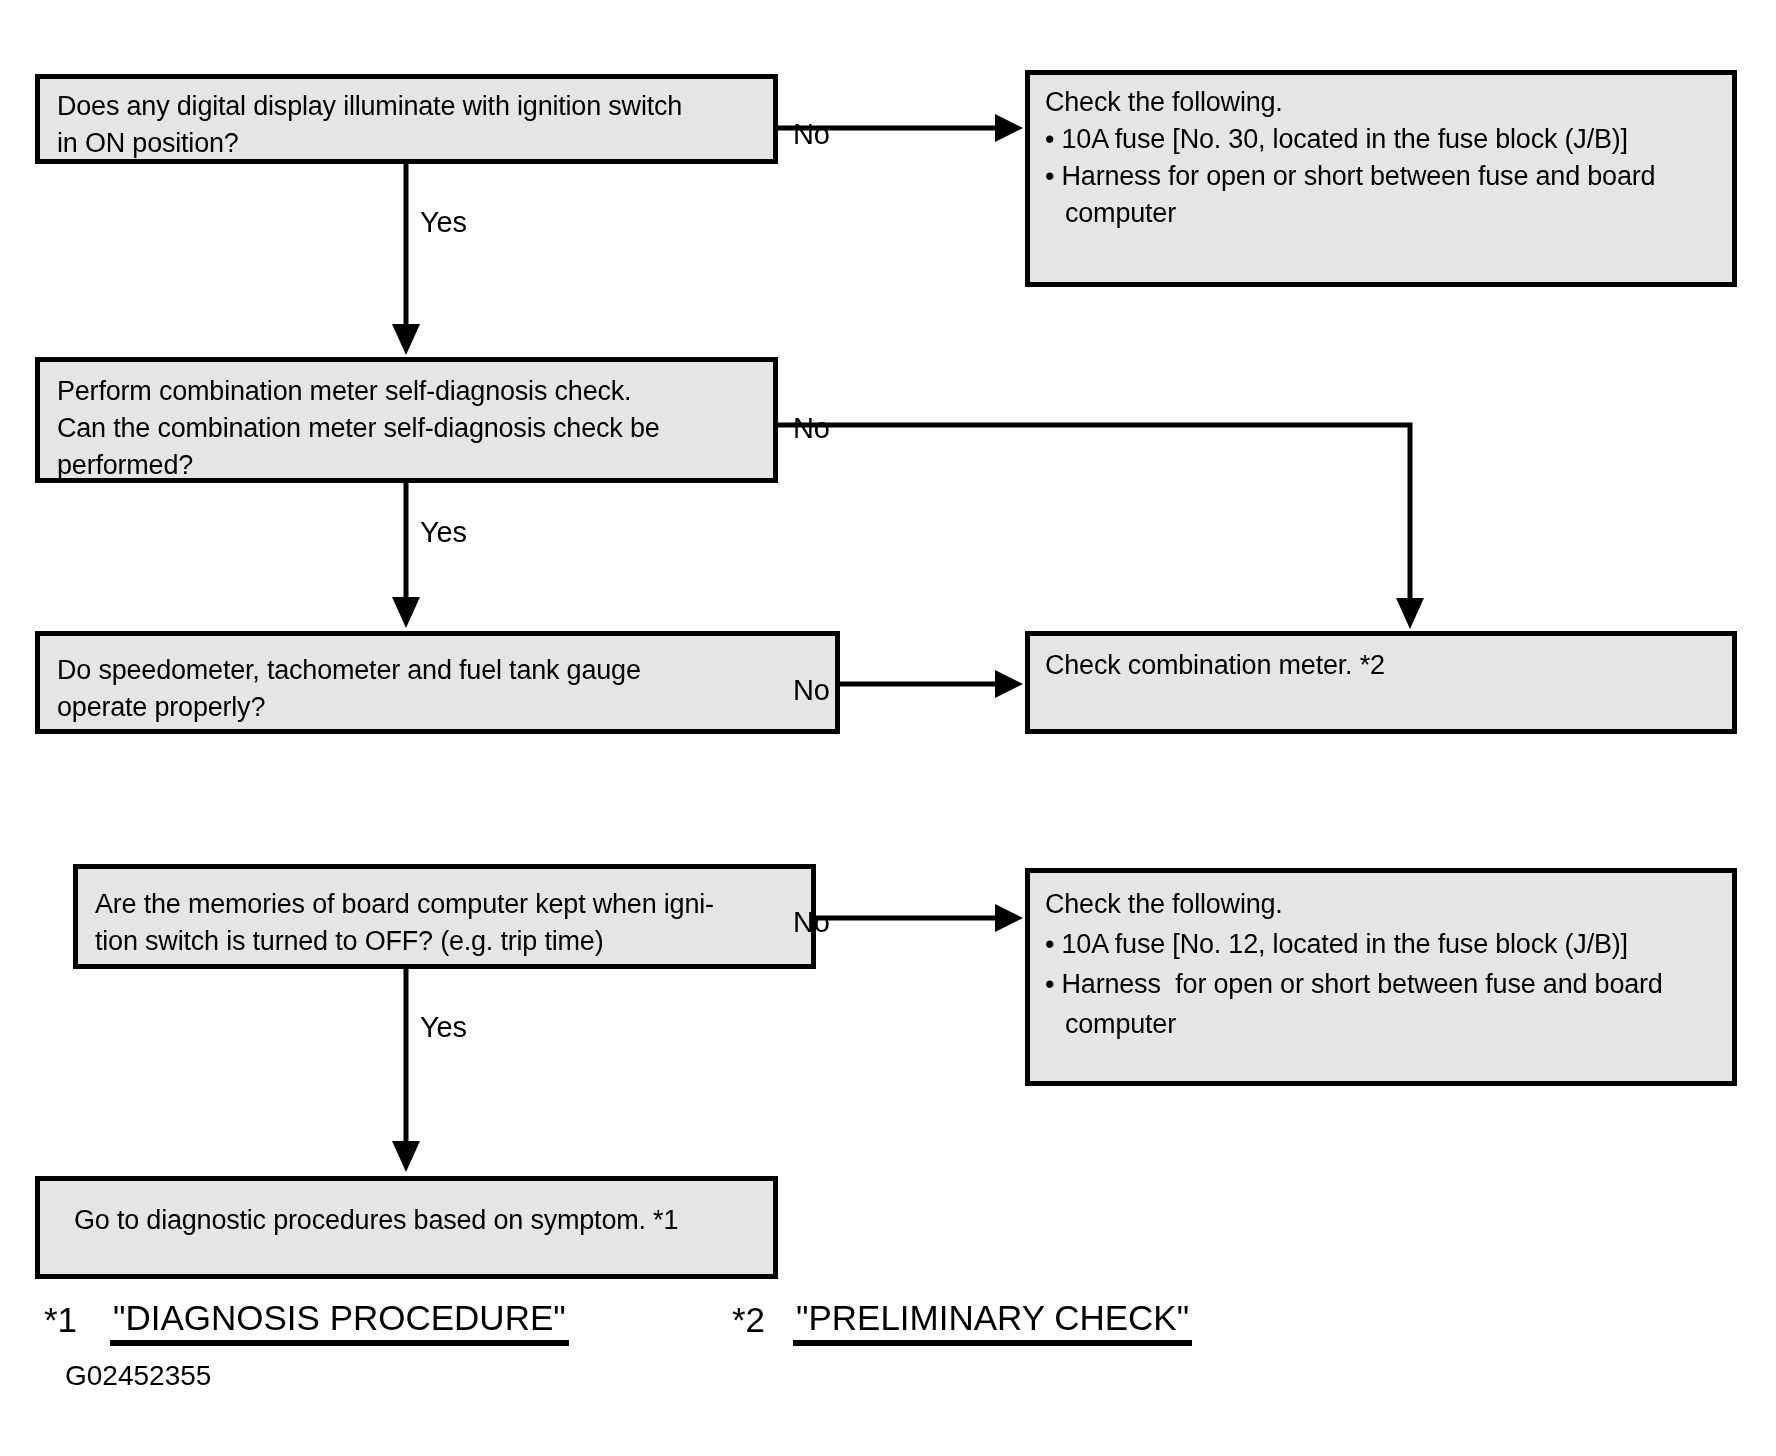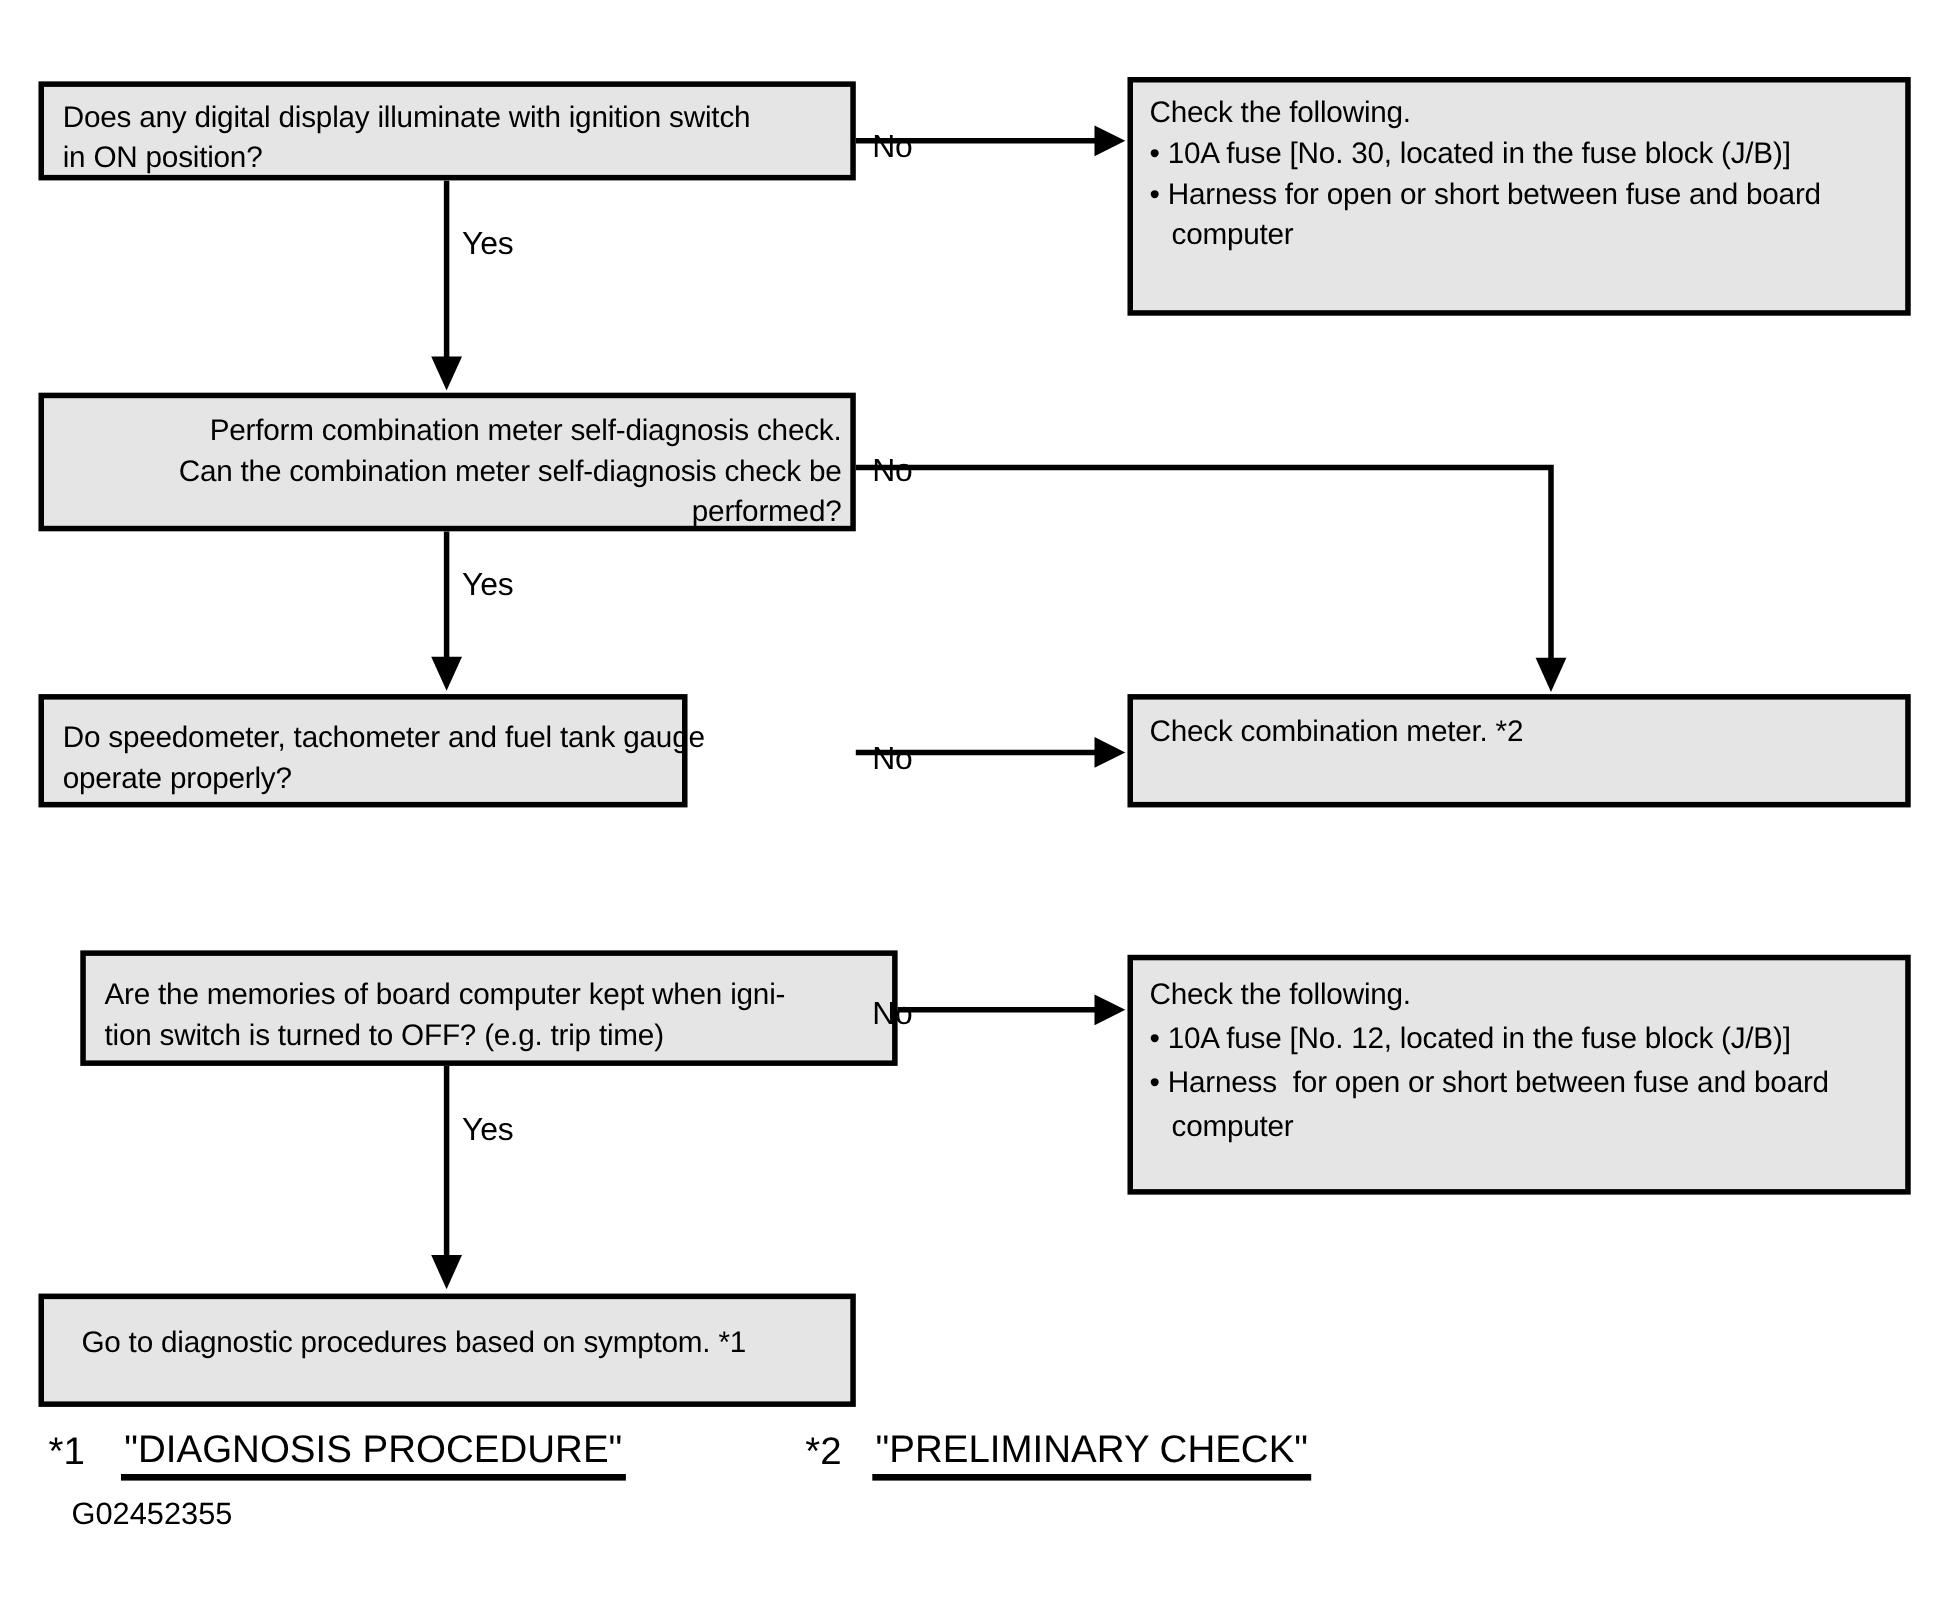--- a/index.html
+++ b/index.html
@@ -64,27 +64,27 @@
   <div class="ln">in ON position?</div>
 </div>
 
 <div class="fbox" style="left:1025px; top:70px; width:712px; height:217px; padding:9px 8px 0 15px;">
   <div class="ln">Check the following.</div>
   <div class="ln">• 10A fuse [No. 30, located in the fuse block (J/B)]</div>
   <div class="ln">• Harness for open or short between fuse and board</div>
   <div class="ln cont">computer</div>
 </div>
 
-<div class="fbox" style="left:35px; top:357px; width:743px; height:126px; padding:11px 8px 0 17px;text-align:right;">
+<div class="fbox" style="left:35px; top:357px; width:743px; height:126px; padding:11px 8px 0 17px;">
   <div class="ln">Perform combination meter self-diagnosis check.</div>
   <div class="ln">Can the combination meter self-diagnosis check be</div>
   <div class="ln">performed?</div>
 </div>
 
-<div class="fbox" style="left:35px; top:631px; width:590px; height:103px; padding:16px 8px 0 17px;">
+<div class="fbox" style="left:35px; top:631px; width:805px; height:103px; padding:16px 8px 0 17px;">
   <div class="ln">Do speedometer, tachometer and fuel tank gauge</div>
   <div class="ln">operate properly?</div>
 </div>
 
 <div class="fbox" style="left:1025px; top:631px; width:712px; height:103px; padding:11px 20px 0 15px;">
   <div class="ln">Check combination meter. *2</div>
 </div>
 
 <div class="fbox" style="left:35px; top:864px; width:743px; height:105px; padding:17px 8px 0 17px;margin-left:38px;">
   <div class="ln">Are the memories of board computer kept when igni-</div>

